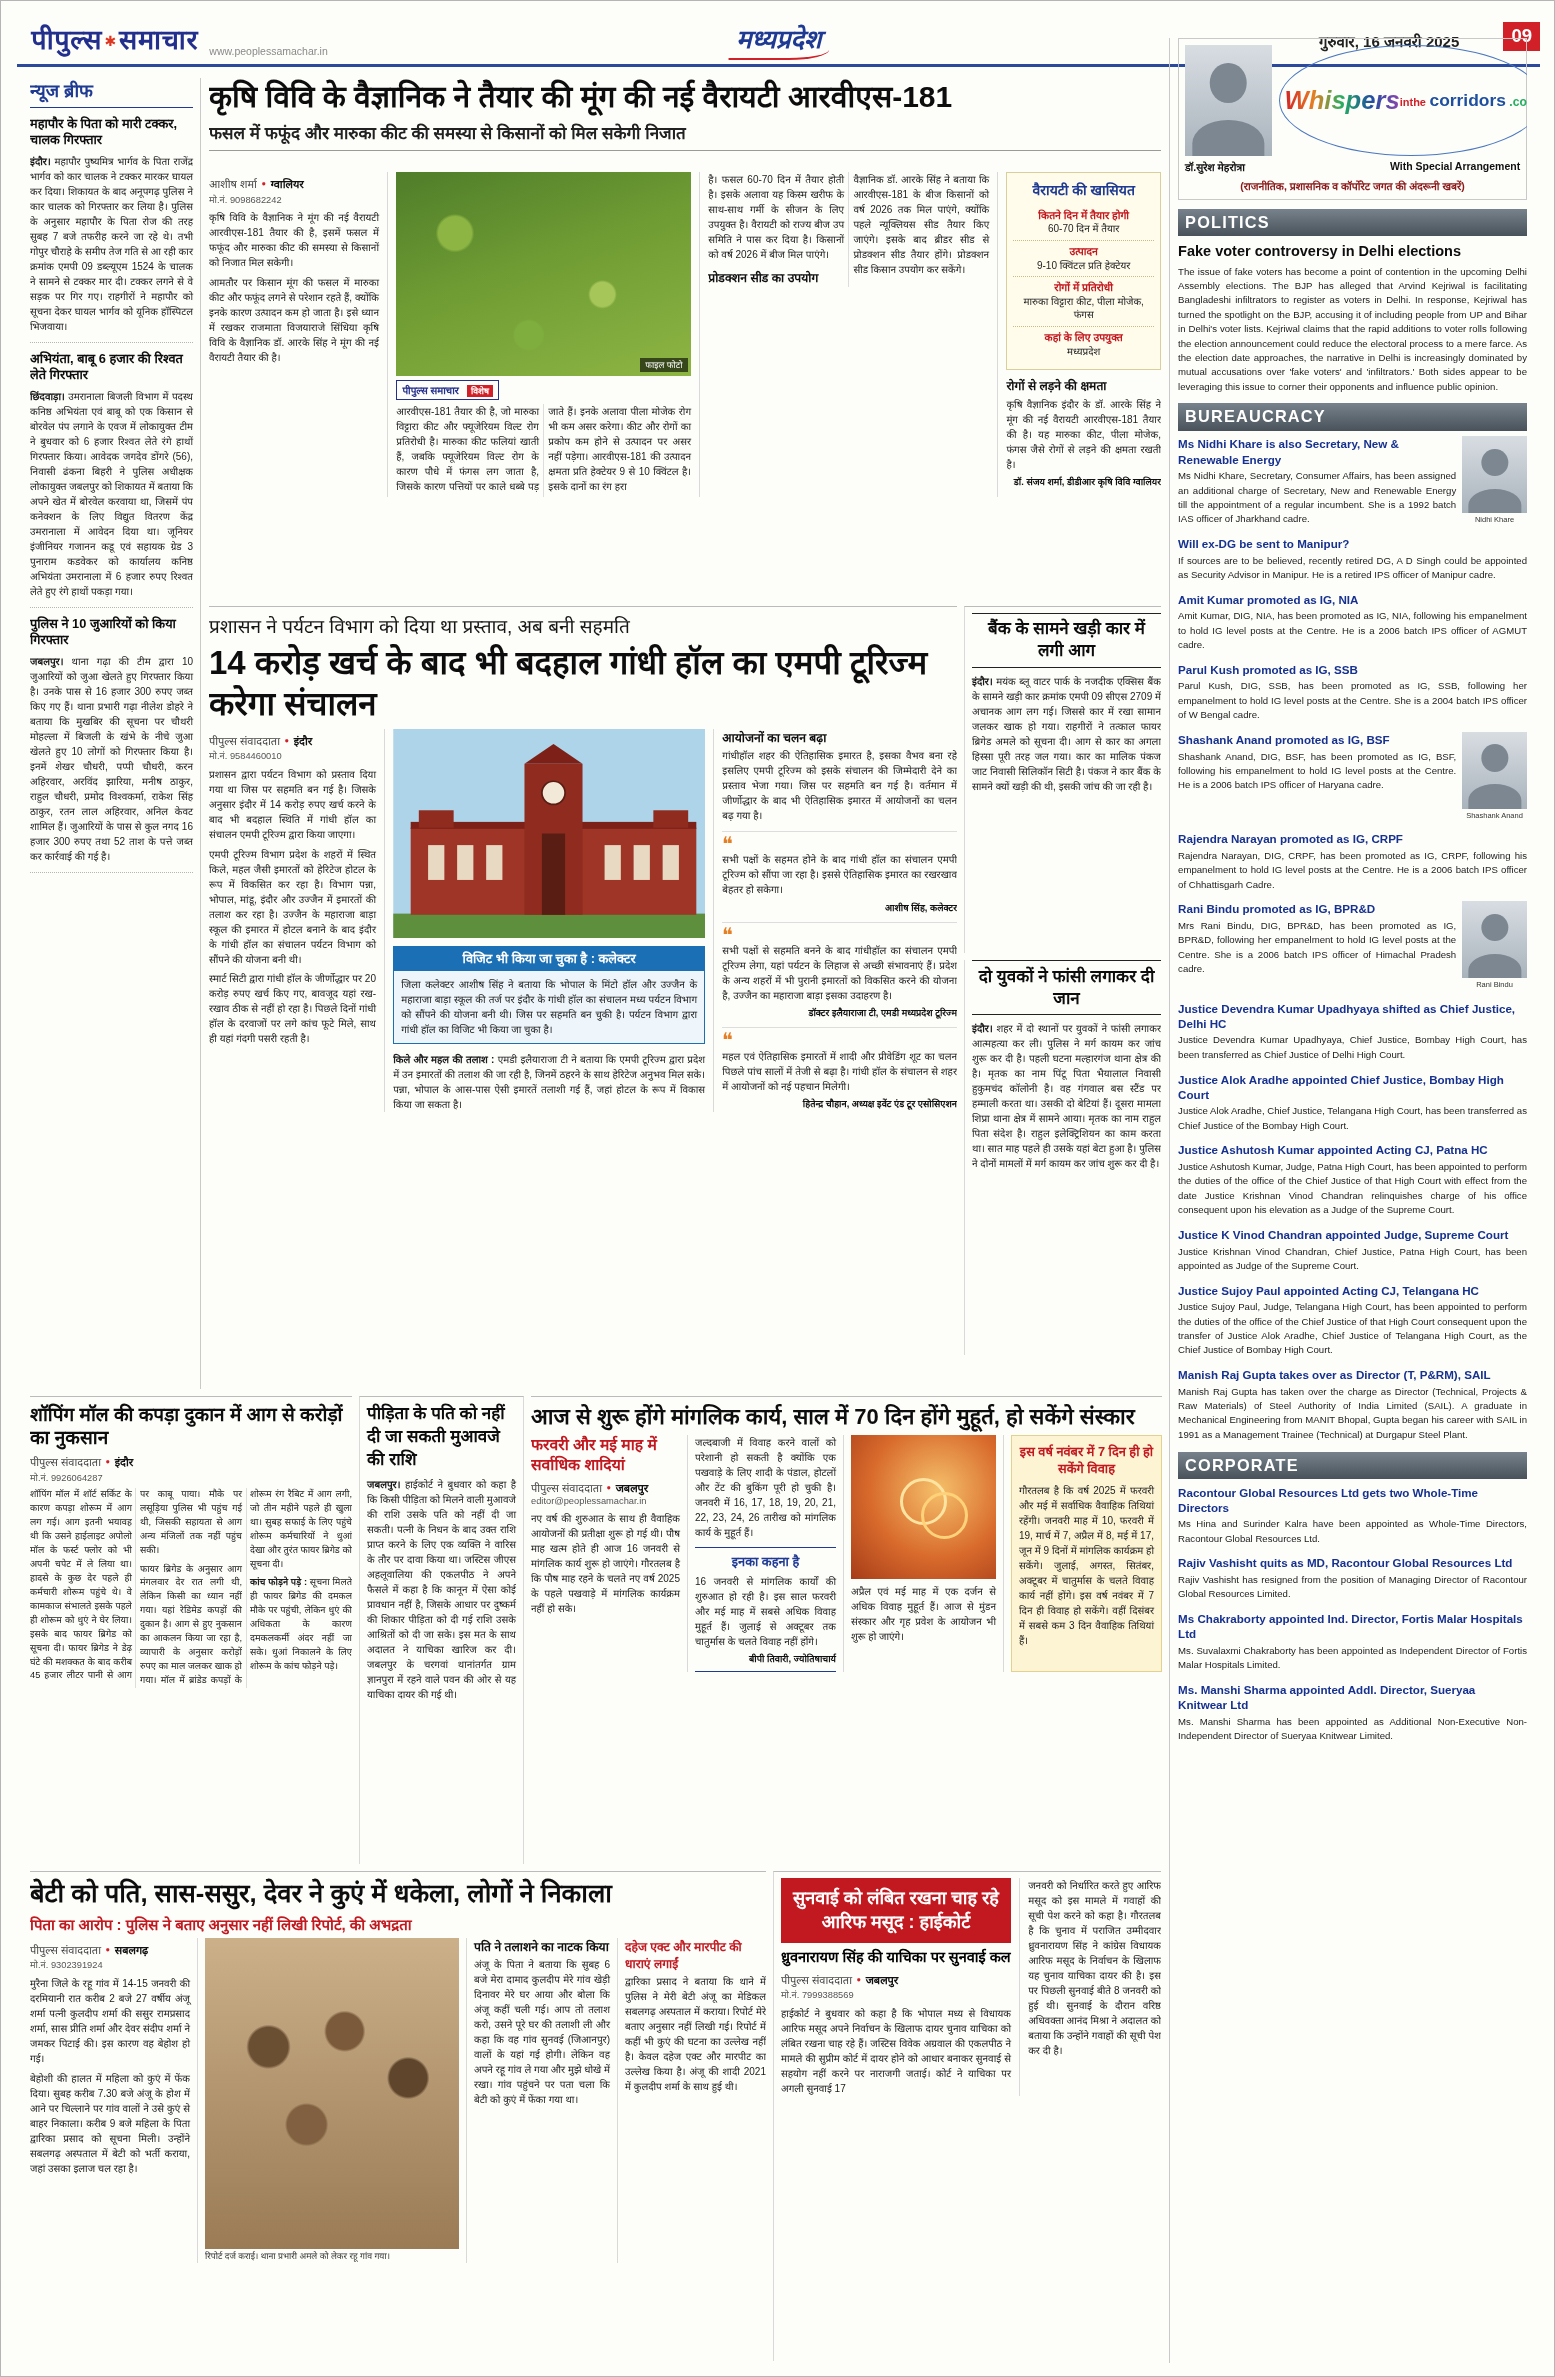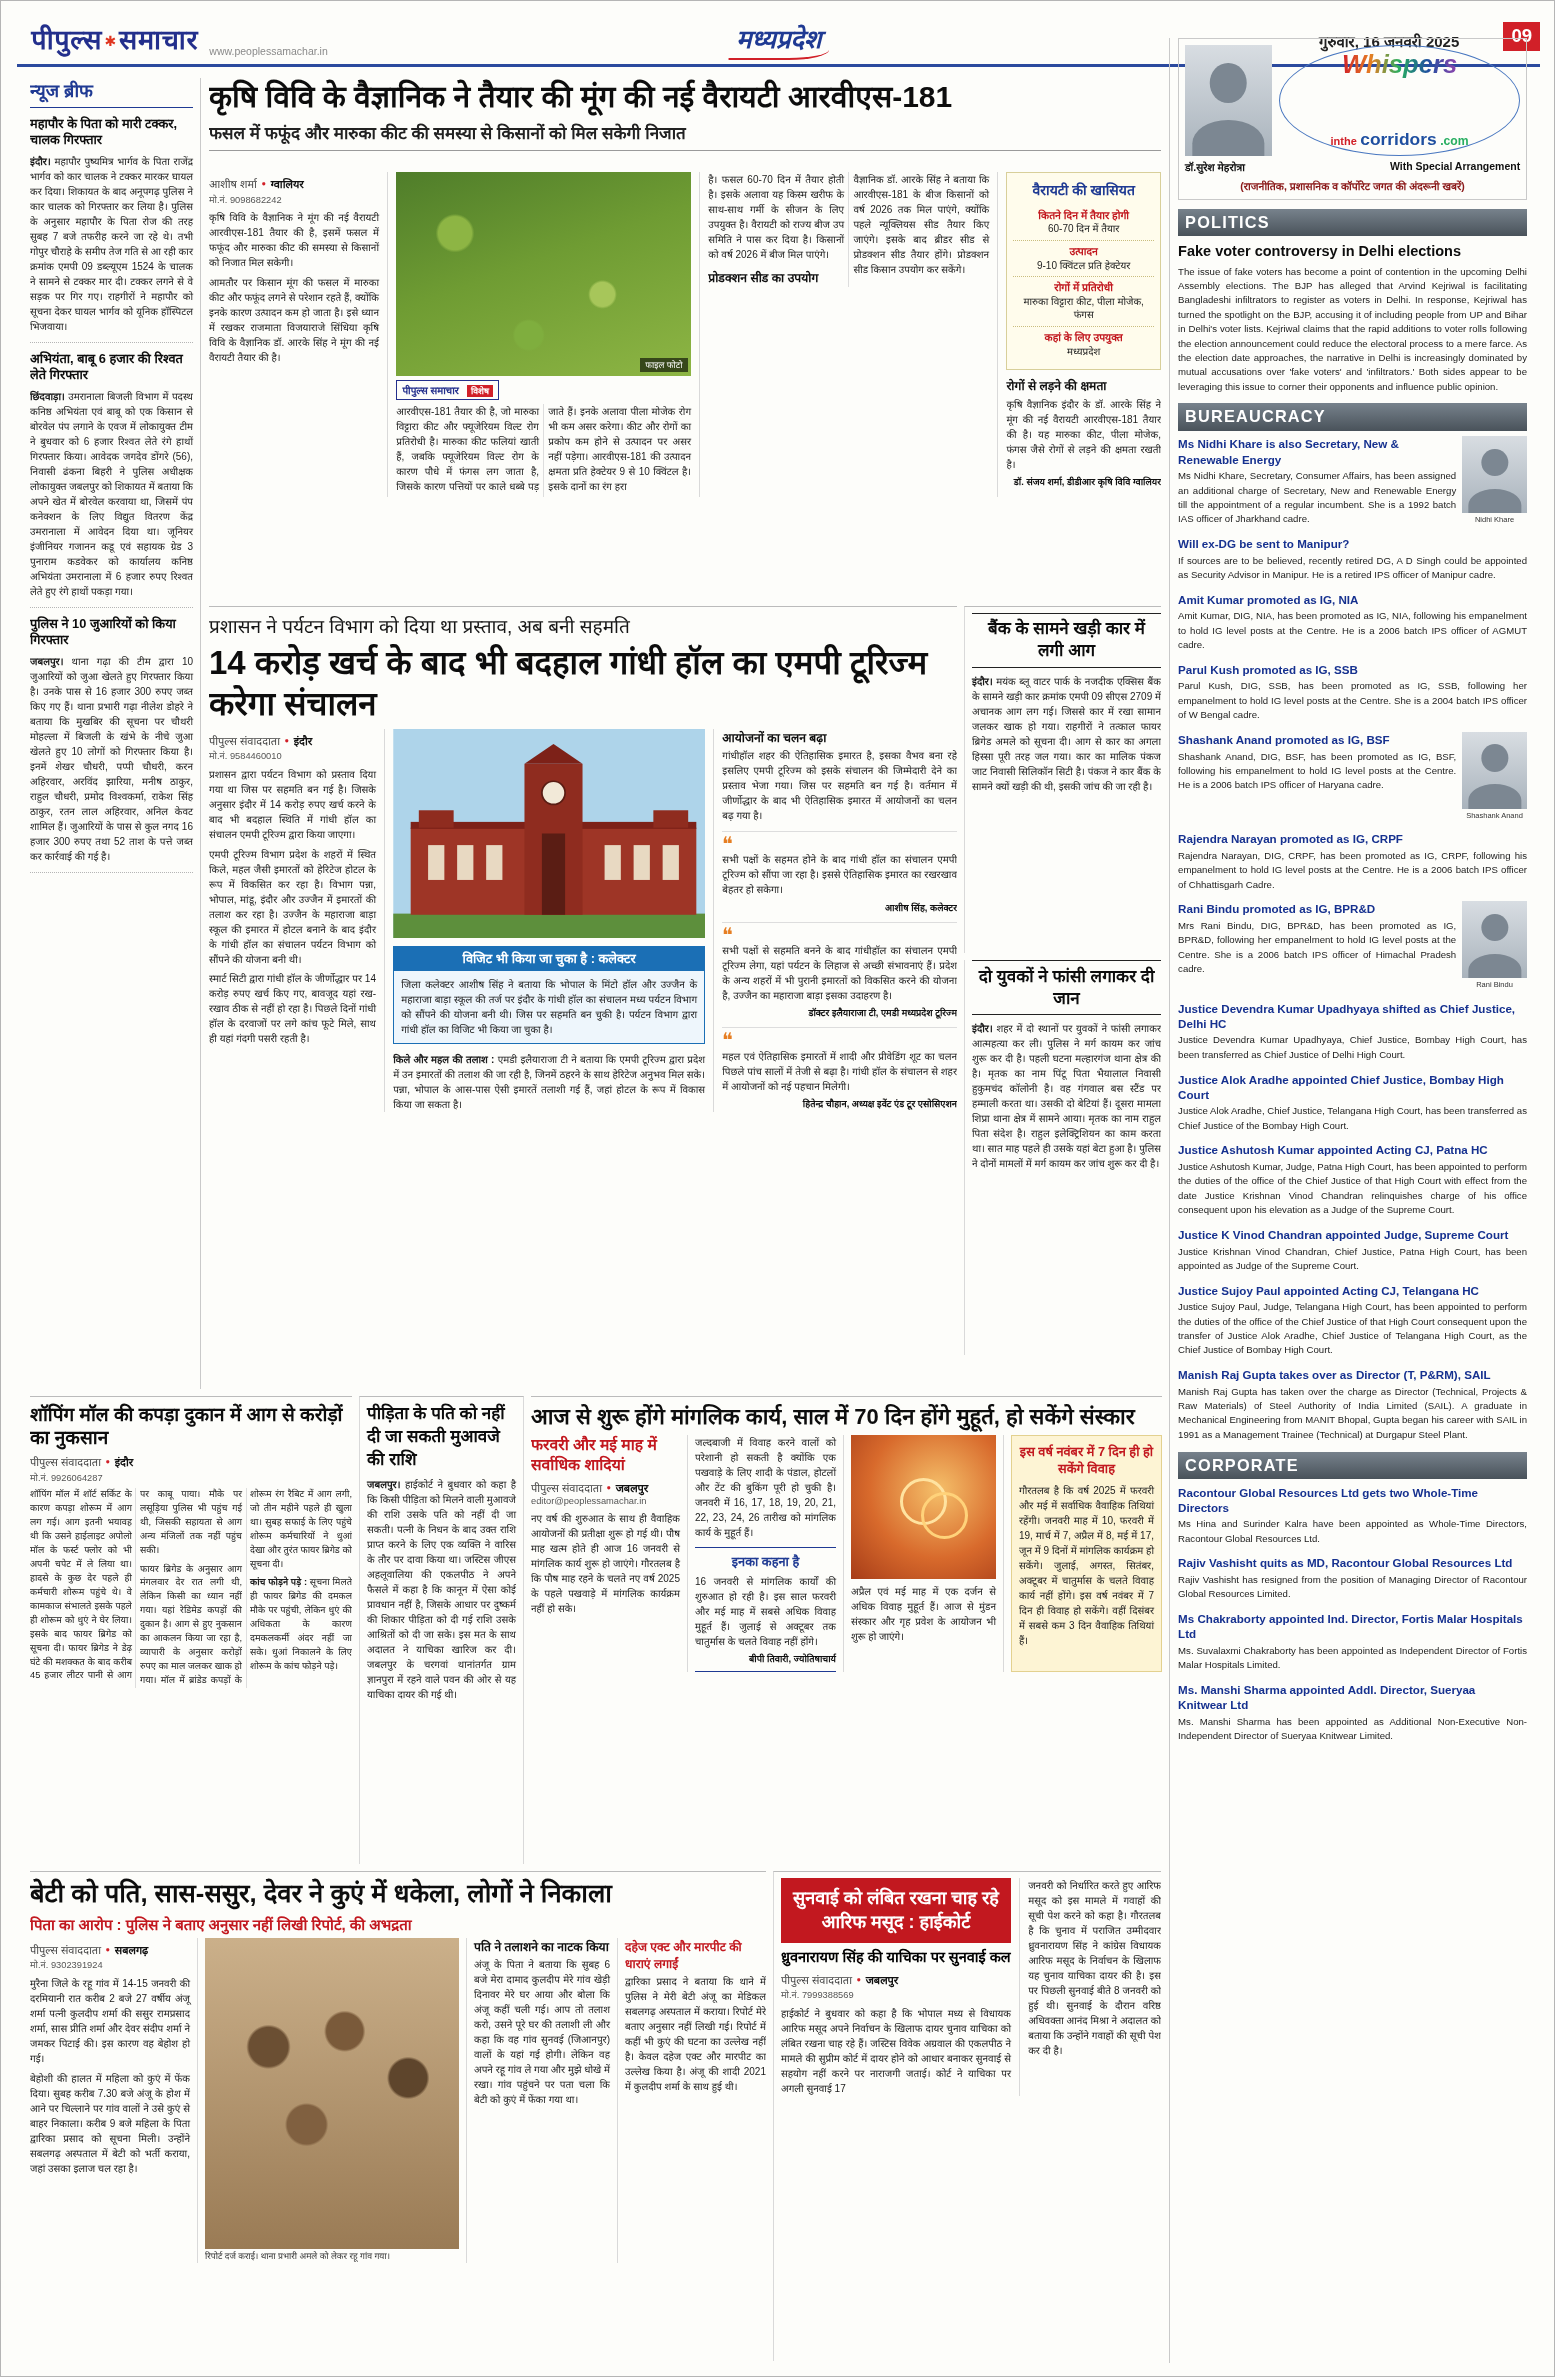--- a/index.html
+++ b/index.html
@@ -86,21 +86,21 @@
 .redbox{background:#c2181f;color:#fff;font-size:18px;font-weight:bold;line-height:1.35;padding:8.1px;text-align:center}
 .court-sub{font-size:14.5px;font-weight:bold;margin:5.8px 0 2.3px;line-height:1.3}
 
 .rightcol{left:1168px;top:37px;width:358px;height:2325px;border-left:0.6px solid #c9c9c9;padding-left:8.1px;overflow:hidden}
 .whispers{border:0.6px solid #c9c9c9;padding:5.8px}
 .wh-top{display:flex;gap:7px}
 .portrait{position:relative;background:linear-gradient(180deg,#d8dde2,#a9b3bc);overflow:hidden}
 .portrait::before{content:"";position:absolute;top:16%;left:50%;transform:translateX(-50%);width:42%;height:36%;border-radius:50%;background:#7c8792}
 .portrait::after{content:"";position:absolute;bottom:-10%;left:50%;transform:translateX(-50%);width:82%;height:42%;border-radius:50% 50% 0 0;background:#7c8792}
 .wh-photo{width:87px;height:111px;flex:none}
-.wh-logo{flex:1;border:1.7px solid #4a78c0;border-radius:50%;display:flex;flex-direction:column;align-items:center;justify-content:space-between;padding:4.6px}
+.wh-logo{flex:1;border:1.7px solid #4a78c0;border-radius:50%;display:flex;flex-direction:row;align-items:center;justify-content:center;padding:4.6px}
 .wh1{font-size:25.6px;font-weight:bold;font-style:italic;background:linear-gradient(90deg,#d12028,#e67e22,#27ae60,#1f4fa0,#8e44ad);-webkit-background-clip:text;background-clip:text;color:transparent}
 .wh-l2{display:flex;align-items:baseline;gap:3.5px}
 .wh2{font-size:11px;color:#d12028;font-weight:bold}
 .wh3{font-size:17.4px;color:#1f4fa0;font-weight:bold}
 .wh4{font-size:12.2px;color:#27ae60;font-weight:bold}
 .wh-cap{display:flex;justify-content:space-between;margin-top:4.6px;font-size:10.5px;font-weight:bold;color:#111}
 .wh-tag{margin-top:4.6px;text-align:center;font-size:10.5px;font-weight:bold;color:#8b1a1a;line-height:1.35}
 .sbar{background:linear-gradient(180deg,#77828c,#49525a);color:#fff;font-size:16.3px;font-weight:bold;letter-spacing:1.2px;padding:4.1px 7px;margin:9.3px 0 5.8px}
 .pol-hl{font-size:14.5px;line-height:1.3;margin-bottom:3.5px}
 .bitem{margin-bottom:9.3px;overflow:hidden}
@@ -209,21 +209,21 @@
       <div style="width:167px">
         <div class="byl">
           <span>पीपुल्स संवाददाता</span>
           <span class="dot">●</span>
           <span class="city">इंदौर</span>
         </div>
         <div class="phone">मो.नं. 9584460010</div>
         <div class="bt">
           <p>प्रशासन द्वारा पर्यटन विभाग को प्रस्ताव दिया गया था जिस पर सहमति बन गई है। जिसके अनुसार इंदौर में 14 करोड़ रुपए खर्च करने के बाद भी बदहाल स्थिति में गांधी हॉल का संचालन एमपी टूरिज्म द्वारा किया जाएगा।</p>
           <p>एमपी टूरिज्म विभाग प्रदेश के शहरों में स्थित किले, महल जैसी इमारतों को हेरिटेज होटल के रूप में विकसित कर रहा है। विभाग पन्ना, भोपाल, मांडू, इंदौर और उज्जैन में इमारतों की तलाश कर रहा है। उज्जैन के महाराजा बाड़ा स्कूल की इमारत में होटल बनाने के बाद इंदौर के गांधी हॉल का संचालन पर्यटन विभाग को सौंपने की योजना बनी थी।</p>
-          <p>स्मार्ट सिटी द्वारा गांधी हॉल के जीर्णोद्धार पर 14 करोड़ रुपए खर्च किए गए, बावजूद यहां रख-रखाव ठीक से नहीं हो रहा है। पिछले दिनों गांधी हॉल के दरवाजों पर लगे कांच फूटे मिले, साथ ही यहां गंदगी पसरी रहती है।</p>
+          <p>स्मार्ट सिटी द्वारा गांधी हॉल के जीर्णोद्धार पर 20 करोड़ रुपए खर्च किए गए, बावजूद यहां रख-रखाव ठीक से नहीं हो रहा है। पिछले दिनों गांधी हॉल के दरवाजों पर लगे कांच फूटे मिले, साथ ही यहां गंदगी पसरी रहती है।</p>
         </div>
       </div>
       <div style="width:321px;padding-left:8.1px">
         <figure class="photo-gandhi">
           <svg viewBox="0 0 552 360" width="321" height="209">
             <rect width="552" height="360" fill="#aed4ea"></rect>
             <rect y="318" width="552" height="42" fill="#5d8f3c"></rect>
             <rect x="30" y="170" width="492" height="150" fill="#9e3526"></rect>
             <rect x="30" y="160" width="492" height="12" fill="#7d2118"></rect>
             <rect x="226" y="60" width="100" height="260" fill="#8f2c1f"></rect>

